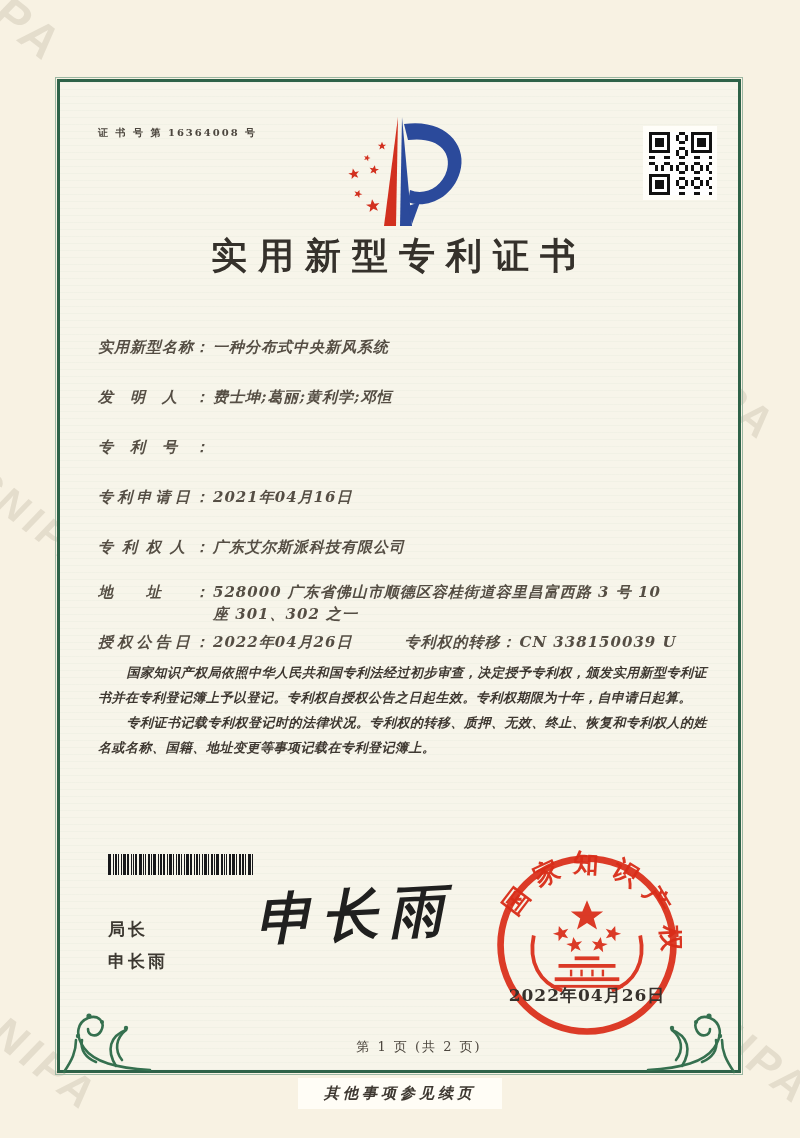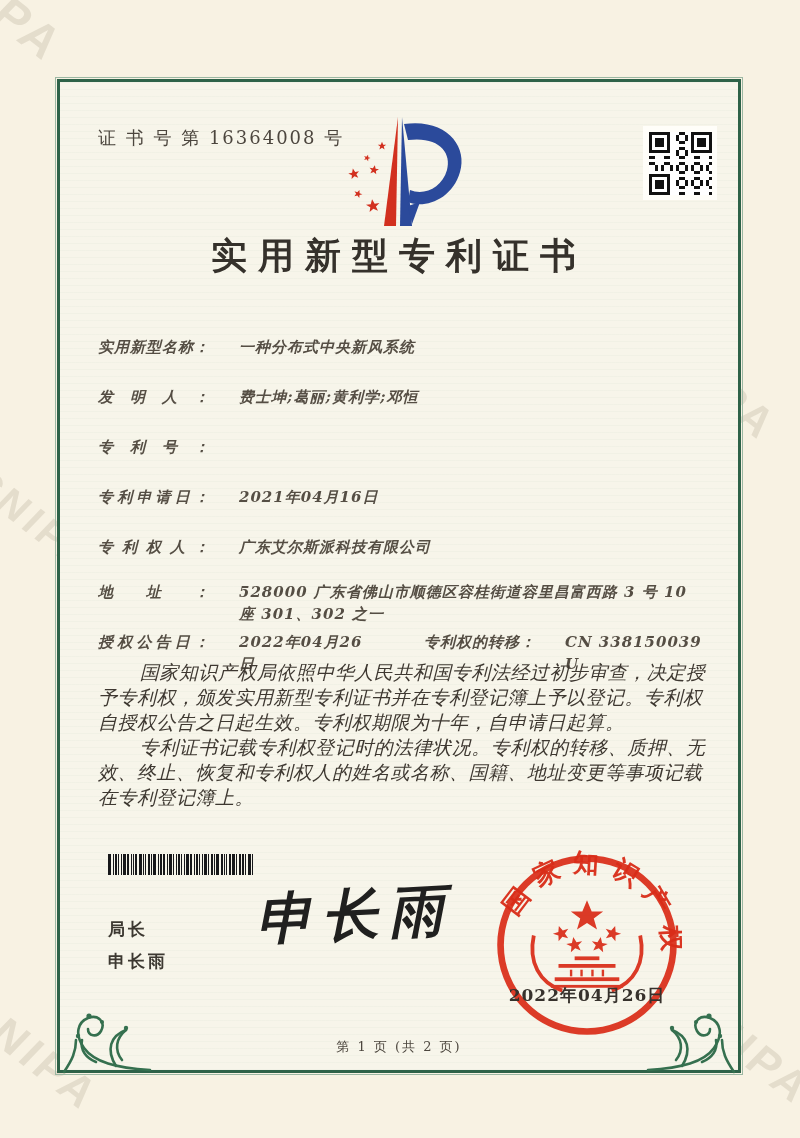--- a/index.html
+++ b/index.html
@@ -23,57 +23,57 @@
   .wm.w6{left:-48px; top:1028px; font-size:44px;}
   .wm.w7{left:665px; top:1022px; font-size:44px;}
   
   .frame{
     position:absolute; left:57px; top:79px; width:678px; height:988px;
     border:3px solid #2e6248; outline:1px solid #9cb8a3; outline-offset:1px;
     background:
       repeating-linear-gradient(0deg, rgba(110,155,125,0.045) 0 1px, rgba(0,0,0,0) 1px 7px),
       #f7f5ea;
   }
-  .certno{position:absolute; left:38px; top:44px; font-size:18px; letter-spacing:2px; color:#4c463e; font-weight:400;}
+  .certno{position:absolute; left:38px; top:44px; font-size:10px; letter-spacing:2px; color:#4c463e; font-weight:700;}
   .logo{position:absolute; left:276px; top:32px; width:142px; height:118px;}
   .qr{position:absolute; left:583px; top:44px; width:74px; height:74px; background:#fffef9; display:flex; align-items:center; justify-content:center;}
   .title{
     position:absolute; left:0; top:150px; width:100%; text-align:center;
     font-size:36px; font-weight:bold; letter-spacing:11px; color:#35312b;
   }
   .fields{position:absolute; left:38px; top:247px; width:610px;}
   .frow{position:absolute; left:0; display:flex; font-size:15px; font-weight:600; color:#554e44; line-height:22px;font-style:italic;}
   .frow.r0{top:7px;}  .frow.r1{top:57px;}  .frow.r2{top:107px;align-items:flex-end;}
   .frow.r3{top:157px;} .frow.r4{top:207px;} .frow.r5{top:252px;} .frow.r6{top:302px;}
   .flabel{width:7.4em; text-align:justify; text-align-last:justify; flex:none;}
-  .fvalue{margin-left:30px; letter-spacing:1px; max-width:455px;}
+  .fvalue{margin-left:4px; letter-spacing:1px; max-width:455px;}
   .frow .pair2{display:flex; margin-left:52px;}
   
-  .paras{position:absolute; left:38px; top:578px; width:615px; font-size:19px; line-height:25px;
-         font-style:italic; color:#3e3831; letter-spacing:0.5px;}
+  .paras{position:absolute; left:38px; top:578px; width:615px; font-size:13px; line-height:25px;
+         font-style:italic; color:#3e3831; letter-spacing:0.5px;font-weight:bold;}
   .paras p{margin:0; text-indent:2.2em;}
   
   .barcode{position:absolute; left:48px; top:772px; width:214px; height:21px; display:flex; align-items:stretch; overflow:hidden;}
   .barcode i{display:block; background:#17181a; flex:none;}
   
   .signer-title{position:absolute; left:48px; top:836px; font-size:17px; font-weight:600; letter-spacing:3px; color:#3c3831;}
   .signer-name {position:absolute; left:48px; top:868px; font-size:17px; font-weight:600; letter-spacing:3px; color:#3c3831;}
   .signature{
     position:absolute; left:160px; top:796px; width:270px; text-align:center;
     font-size:56px; font-style:italic; font-weight:600; color:#20201f;
     transform:rotate(-3deg); letter-spacing:10px; white-space:nowrap;
   }
   
   .seal{position:absolute; left:432px; top:768px; width:190px; height:190px;}
   .seal svg{width:100%; height:100%;}
   .seal-date{
     position:absolute; left:432px; top:902px; width:190px; text-align:center;
     font-size:17px; font-weight:bold; color:#36312c; letter-spacing:1px; z-index:5;
   }
-  .pageinfo{position:absolute; left:0; top:956px; width:100%; text-align:center; font-size:13px; color:#4c463e; letter-spacing:2px;}
+  .pageinfo{position:absolute; left:0; top:956px; width:100%; text-align:center; font-size:13px; color:#4c463e; letter-spacing:2px;padding-left:20px;}
   .flourish{position:absolute; bottom:-4px; width:96px; height:86px;}
   .flourish.fl{left:-4px;}
   .flourish.fr{right:-4px; transform:scaleX(-1);}
   
   .contnote{position:absolute; left:0; top:1078px; width:100%; text-align:center;}
   .contnote span{
     display:inline-block; background:#fffdf6; padding:6px 26px;
     font-size:15px; font-style:italic; font-weight:600; letter-spacing:4px; color:#3e3831;
   }
 </style>
@@ -364,14 +364,17 @@
       </g>
       <g fill="#35704f">
         <circle cx="33" cy="28" r="2.6"></circle>
           <circle cx="46" cy="34" r="2"></circle>
         <circle cx="22" cy="48" r="2.2"></circle>
           <circle cx="70" cy="40" r="2.2"></circle>
       </g>
     </svg>
   </div>
 
+  <div class="contnote">
+    <span>其他事项参见续页</span>
+  </div>
 
 </div>
 
 </body></html>

